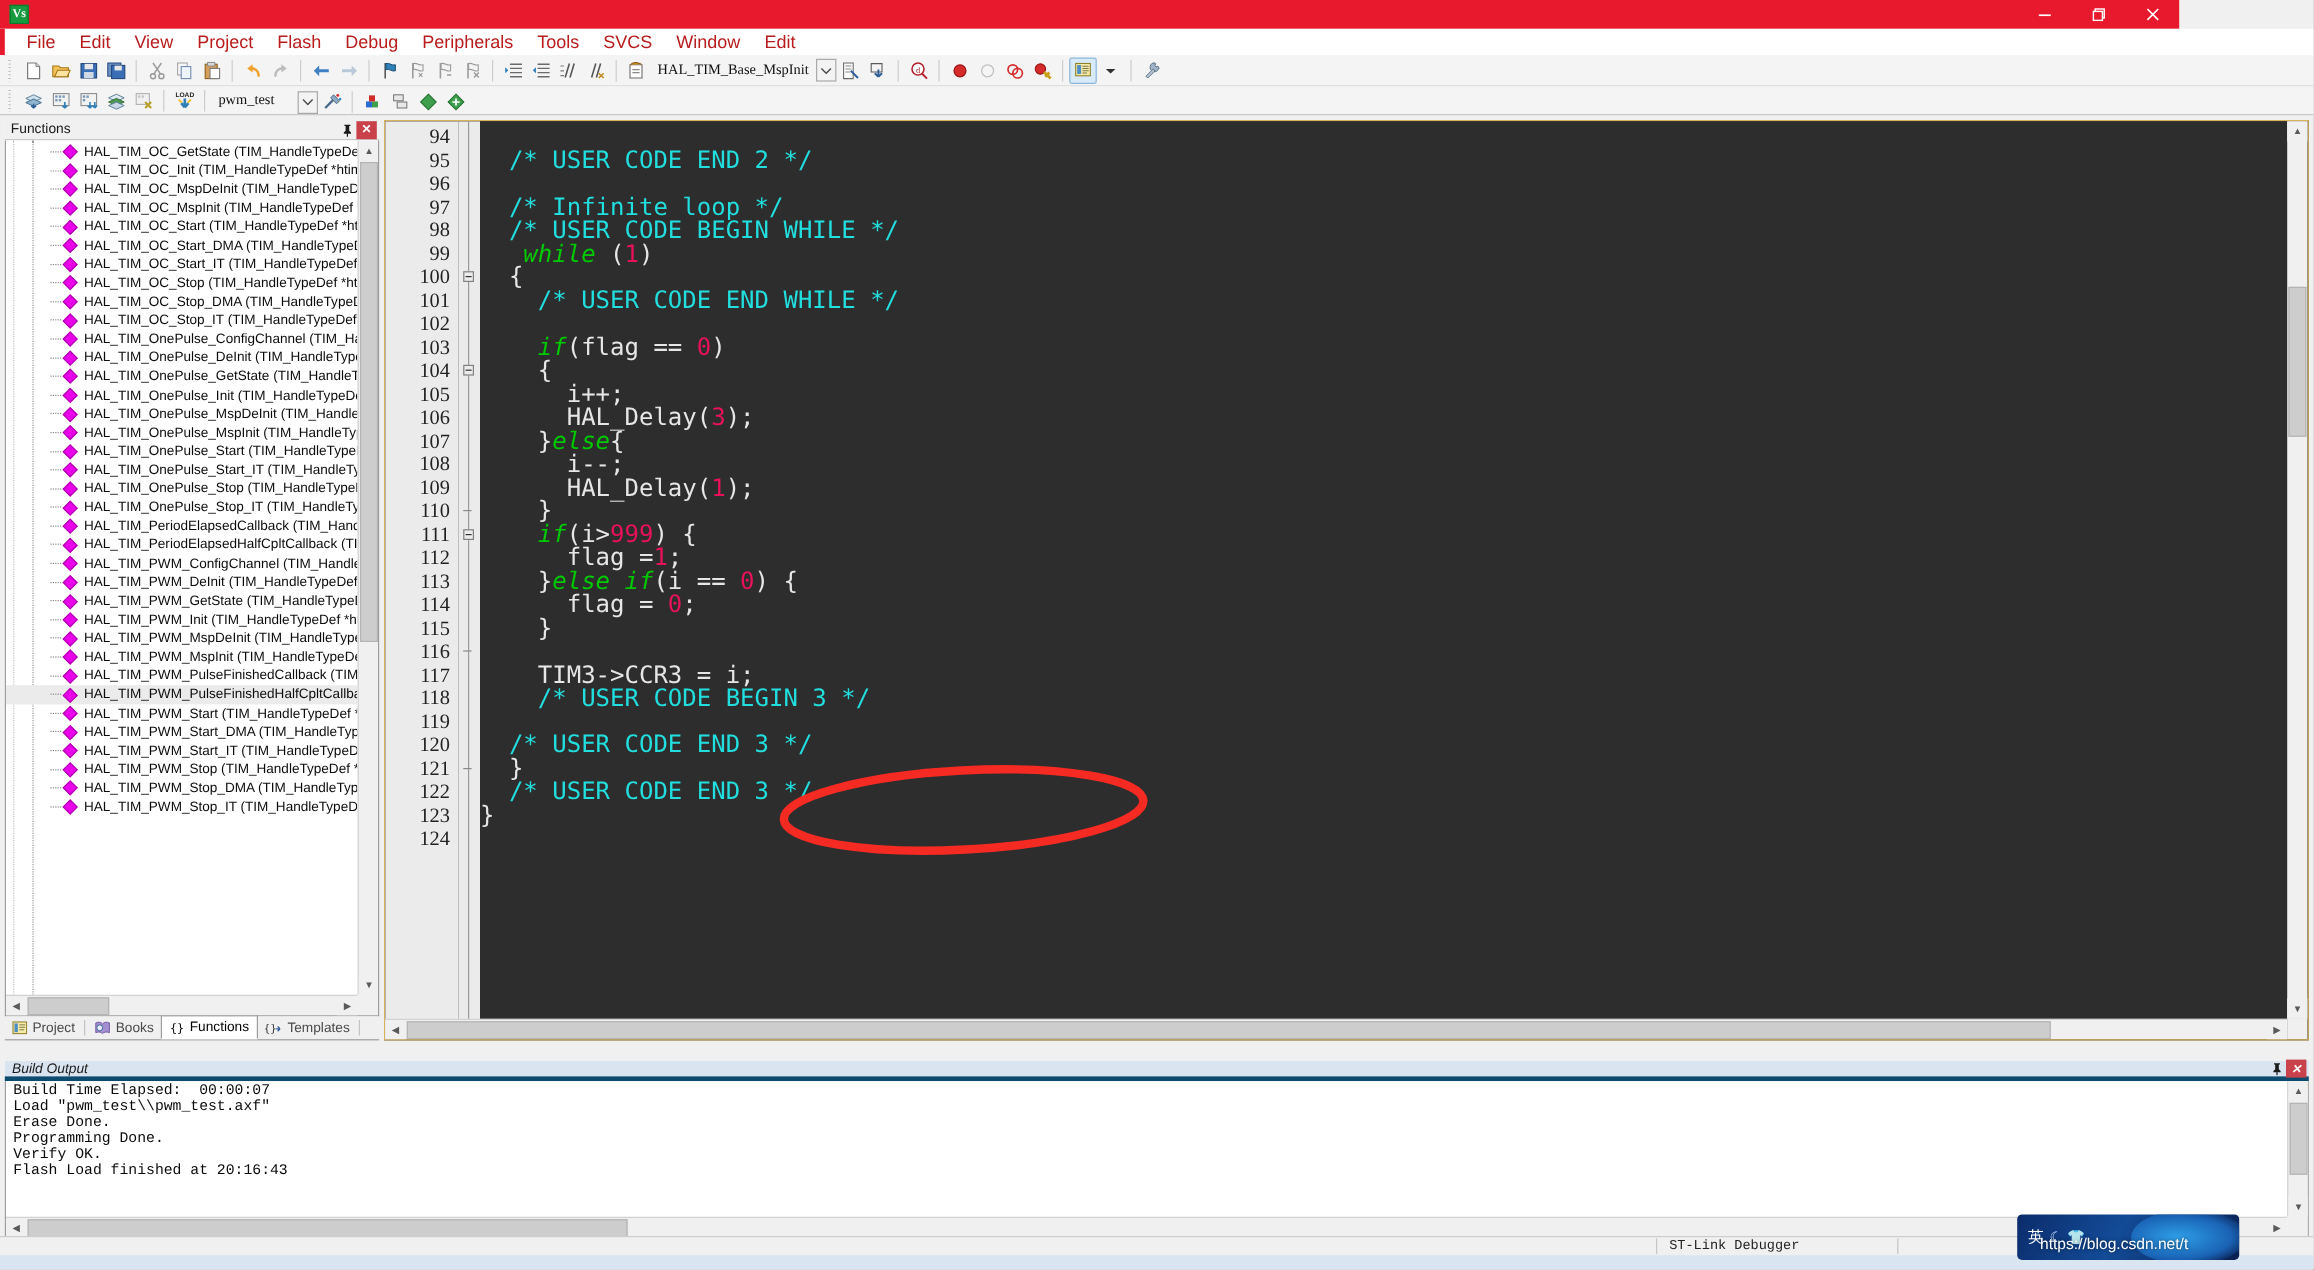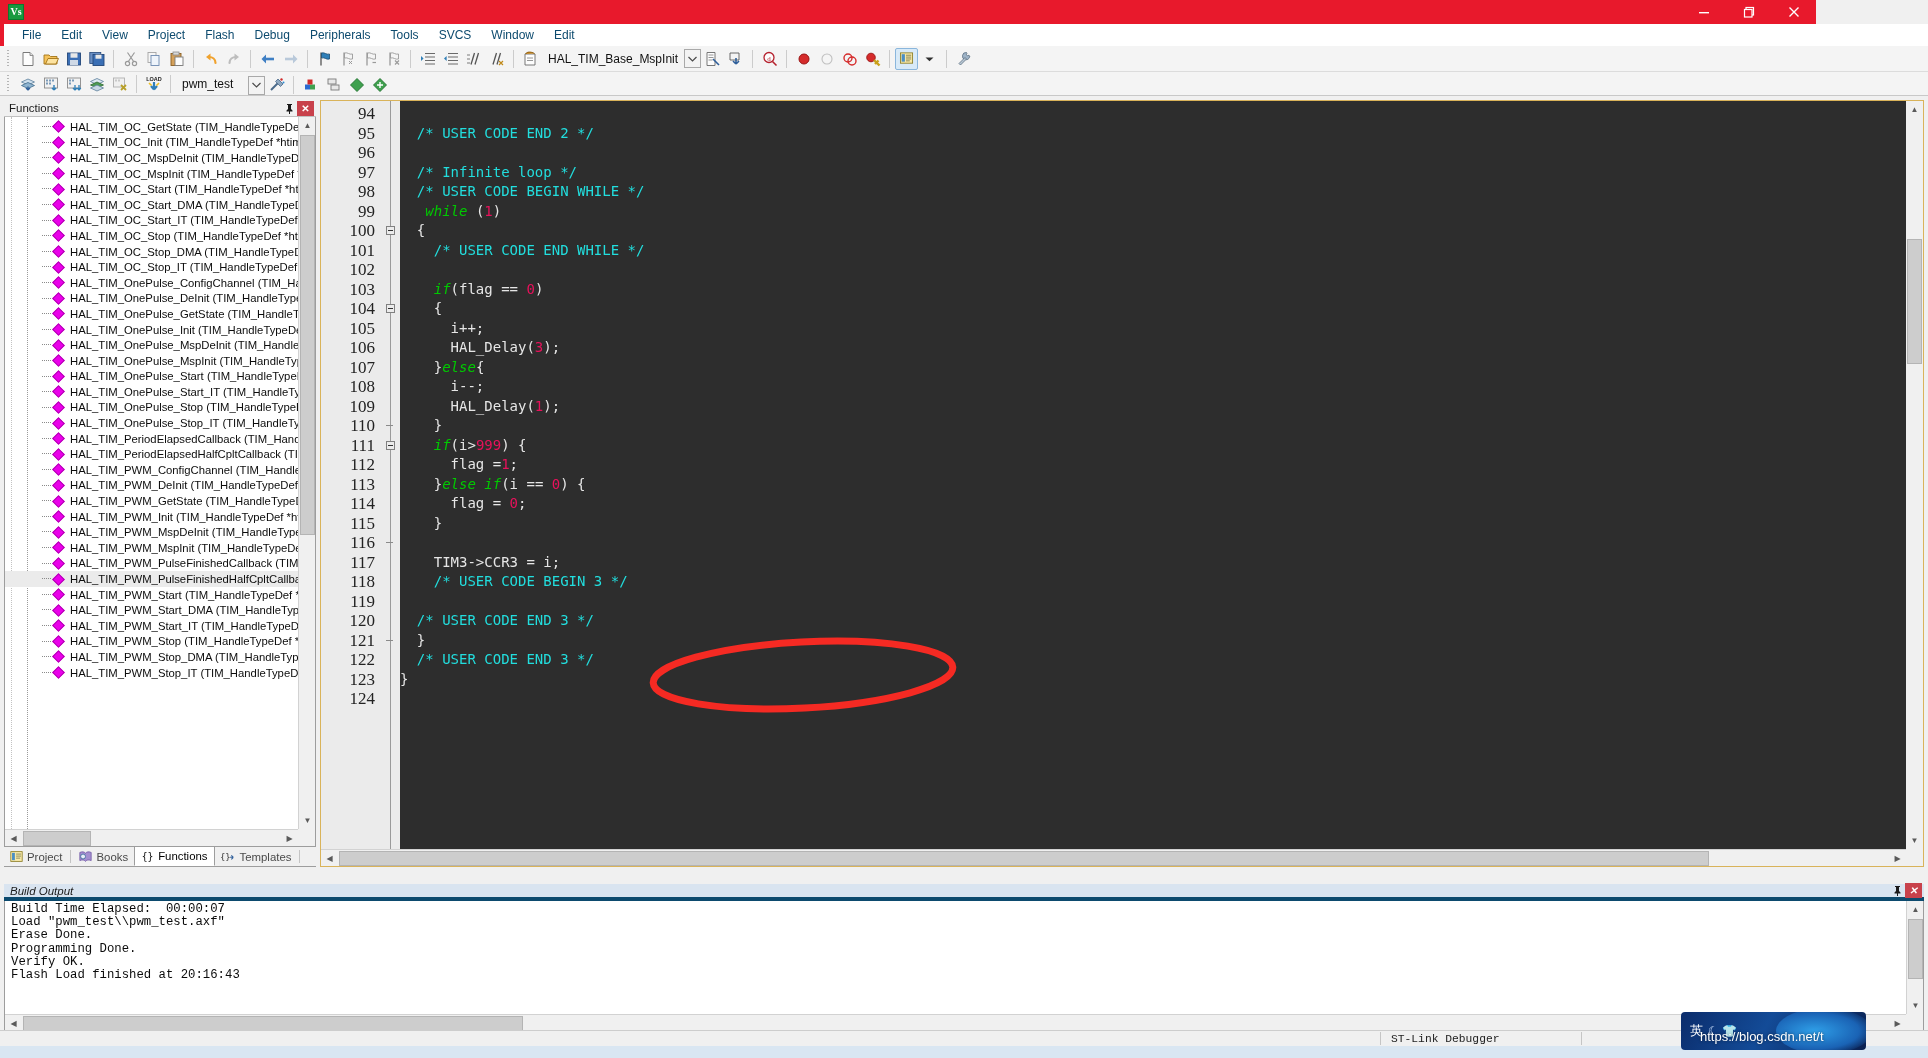--- a/index.html
+++ b/index.html
@@ -34,21 +34,21 @@
   }
   .win-btn svg { display: block; }
 
   
   .menubar {
     position: absolute; left: 0; top: 24px; width: 1928px; height: 22px;
     background: #ffffff; display: flex; align-items: center;
     border-left: 4px solid #e8192c;
   }
   .menu-item {
-    font-size: 12px; color: #0c4a6e; padding: 2px 10px; white-space: nowrap;
+    font-size: 15px; color: #b91c1c; padding: 2px 10px; white-space: nowrap;
   }
   .menu-item:first-child { margin-left: 8px; }
 
   
   .toolbar {
     position: absolute; left: 0; width: 1928px; height: 26px;
     background: #f4f4f4;
     border-bottom: 1px solid #dcdcdc;
     display: flex; align-items: center;
   }
@@ -66,21 +66,21 @@
     flex: 0 0 auto;
   }
   .tb-btn.active { background: #d8eaf8; border: 1px solid #8ab6dc; border-radius: 2px; }
   .tb-sep {
     width: 1px; height: 18px; background: #cccccc; margin: 0 5px; flex: 0 0 auto;
   }
   .tb-combo {
     height: 19px; display: flex; align-items: center; flex: 0 0 auto;
   }
   .tb-combo .combo-text {
-    font-size: 12px; color: #111; padding: 0 6px; white-space: nowrap;
+    font-size: 12px; color: #111; padding: 0 6px; white-space: nowrap; font-family: Liberation Serif, serif;
   }
   .tb-combo .combo-arrow {
     width: 17px; height: 19px; border: 1px solid #a9a9a9; background: #f3f3f3;
     display: flex; align-items: center; justify-content: center;
   }
   .combo-wide { min-width: 118px; }
 
   
   .fn-pane {
     position: absolute; left: 4px; top: 100px; width: 312px; height: 747px;
@@ -213,21 +213,21 @@
     position: absolute; left: 61px; top: 0; bottom: 0; width: 18px;
     background: #ebebeb;
   }
   .fold-line {
     position: absolute; left: 8px; top: 0; bottom: 0; width: 1px; background: #9a9a9a;
   }
   .code-area {
     position: absolute; left: 79px; top: 0; right: 17px; bottom: 17px;
     background: #2d2d2d; overflow: hidden;
     font-family: "DejaVu Sans Mono", monospace;
-    font-size: 14px; padding-top: 3px;
+    font-size: 20px; padding-top: 3px;
   }
   .ln, .cl { height: 19.5px; line-height: 19.5px; white-space: pre; }
   .ln { padding-right: 7px; }
   .cmt { color: #22dede; }
   .kw  { color: #00c900; font-style: italic; }
   .num { color: #e8115b; }
   .txt { color: #e6e6e6; }
   .fold-box {
     position: absolute; width: 9px; height: 9px; background: #ebebeb;
     border: 1px solid #808080; left: 4px;

